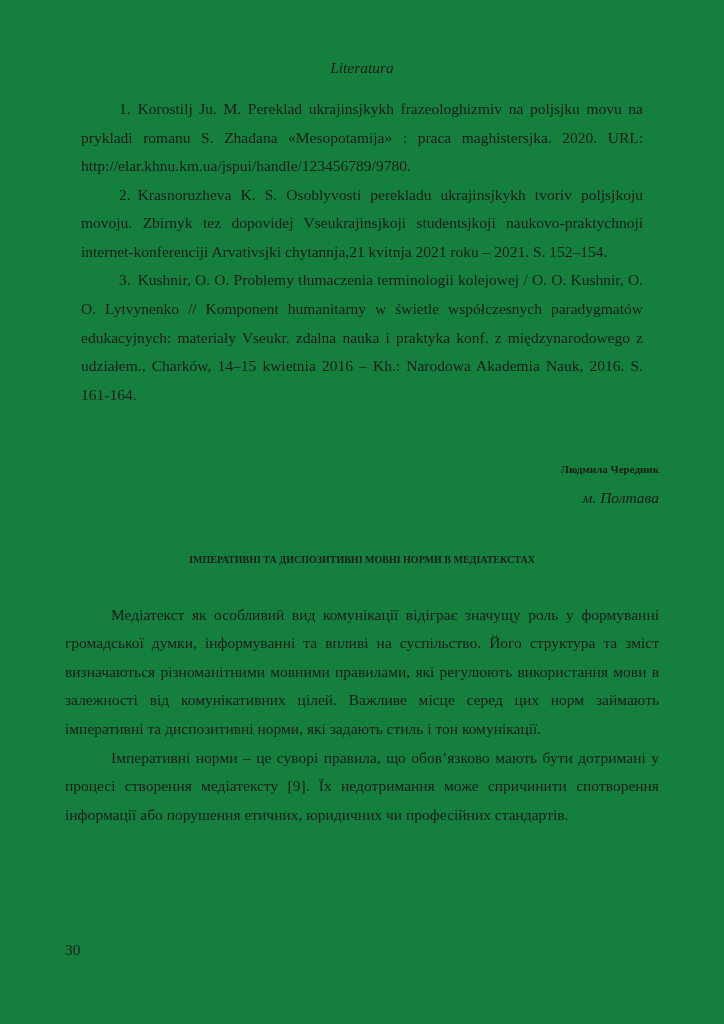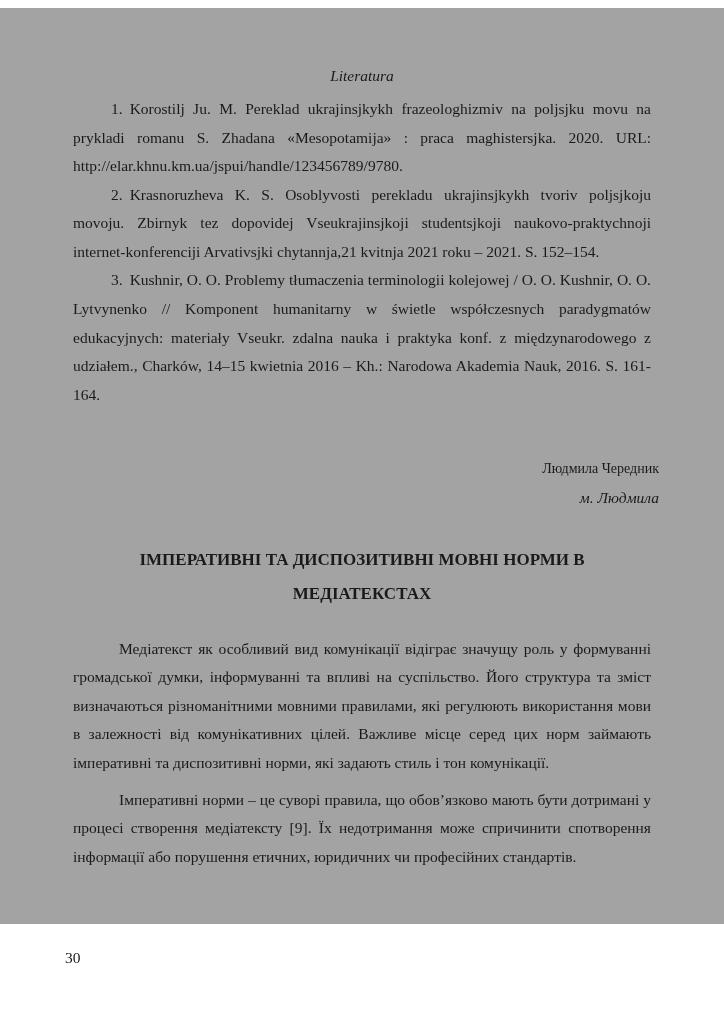--- a/index.html
+++ b/index.html
@@ -13,45 +13,45 @@
     height: 1024px;
     position: relative;
     font-family: "Liberation Serif", "DejaVu Serif", serif;
     color: #1a1a1a;
     overflow: hidden;
   }
 
   #page {
     position: absolute;
     left: 0;
-    top: 8px;
+    top: 0;
     width: 724px;
-    height: 916px;
-    background: #a3a3a3;
+    height: 1024px;
+    background: #15803d;
   }
 
   #content {
     position: absolute;
     left: 65px;
     top: 58px;
     width: 594px;
   }
 
   
   .lit-heading {
     text-align: center;
     font-style: italic;
     font-size: 15.5px;
     line-height: 1.35;
     margin: 0 0 6px 0;
   }
 
   
   .ref-list {
-    margin: 8px;
+    margin: 16px;
     padding: 0;
     list-style: none;
   }
   .ref-item {
     text-align: justify;
     text-justify: inter-word;
     font-size: 15.5px;
     line-height: 28.6px;
     text-indent: 38px;
     margin: 0;
@@ -60,46 +60,46 @@
   .ref-num {
     margin-right: 7px;
   }
 
   
   .byline {
     margin-top: 46px;
     text-align: right;
   }
   .byline-name {
-    font-weight: normal;
-    font-size: 14px;
+    font-weight: bold;
+    font-size: 11px;
     line-height: 28.6px;
     display: block;
   }
   .byline-city {
     font-style: italic;
     font-size: 15.5px;
     line-height: 28.6px;
     display: block;
   }
 
   
   .article-title {
     margin: 30px 0 0 0;
     text-align: center;
     font-weight: bold;
-    font-size: 17px;
+    font-size: 10px;
     line-height: 34px;
     text-transform: none;
     padding: 0 38px;
   }
 
   
   .body-para {
-    margin: 8px;
+    margin: 0;
     text-align: justify;
     text-justify: inter-word;
     font-size: 15.5px;
     line-height: 28.6px;
     text-indent: 46px;
     hyphens: none;
   }
   .body-para.first {
     margin-top: 24px;
   }
@@ -127,21 +127,21 @@
       <p class="ref-item"><span class="ref-num">1.</span><span>Korostilj Ju. M. Pereklad ukrajinsjkykh frazeologhizmiv na poljsjku movu na prykladi romanu S. Zhadana «Mesopotamija» : praca maghistersjka. 2020. URL: http://elar.khnu.km.ua/jspui/handle/123456789/9780.</span></p>
 
       <p class="ref-item"><span class="ref-num">2.</span><span>Krasnoruzheva K. S. Osoblyvosti perekladu ukrajinsjkykh tvoriv poljsjkoju movoju. Zbirnyk tez dopovidej Vseukrajinsjkoji studentsjkoji naukovo-praktychnoji internet-konferenciji Arvativsjki chytannja,21 kvitnja 2021 roku – 2021. S. 152–154.</span></p>
 
       <p class="ref-item"><span class="ref-num">3.</span><span>Kushnir, O. O. Problemy tłumaczenia terminologii kolejowej / O. O. Kushnir, O. O. Lytvynenko // Komponent humanitarny w świetle współczesnych paradygmatów edukacyjnych: materiały Vseukr. zdalna nauka i praktyka konf. z międzynarodowego z udziałem., Charków, 14–15 kwietnia 2016 – Kh.: Narodowa Akademia Nauk, 2016. S. 161-164.</span></p>
 
     </div>
 
     <div class="byline">
       <span class="byline-name">Людмила Чередник</span>
-      <span class="byline-city">м. Людмила</span>
+      <span class="byline-city">м. Полтава</span>
     </div>
 
     <h1 class="article-title">ІМПЕРАТИВНІ ТА ДИСПОЗИТИВНІ МОВНІ НОРМИ В МЕДІАТЕКСТАХ</h1>
 
     <p class="body-para first">Медіатекст як особливий вид комунікації відіграє значущу роль у формуванні громадської думки, інформуванні та впливі на суспільство. Його структура та зміст визначаються різноманітними мовними правилами, які регулюють використання мови в залежності від комунікативних цілей. Важливе місце серед цих норм займають імперативні та диспозитивні норми, які задають стиль і тон комунікації.</p>
 
     <p class="body-para">Імперативні норми – це суворі правила, що обов’язково мають бути дотримані у процесі створення медіатексту [9]. Їх недотримання може спричинити спотворення інформації або порушення етичних, юридичних чи професійних стандартів.</p>
 
   </div>
 

